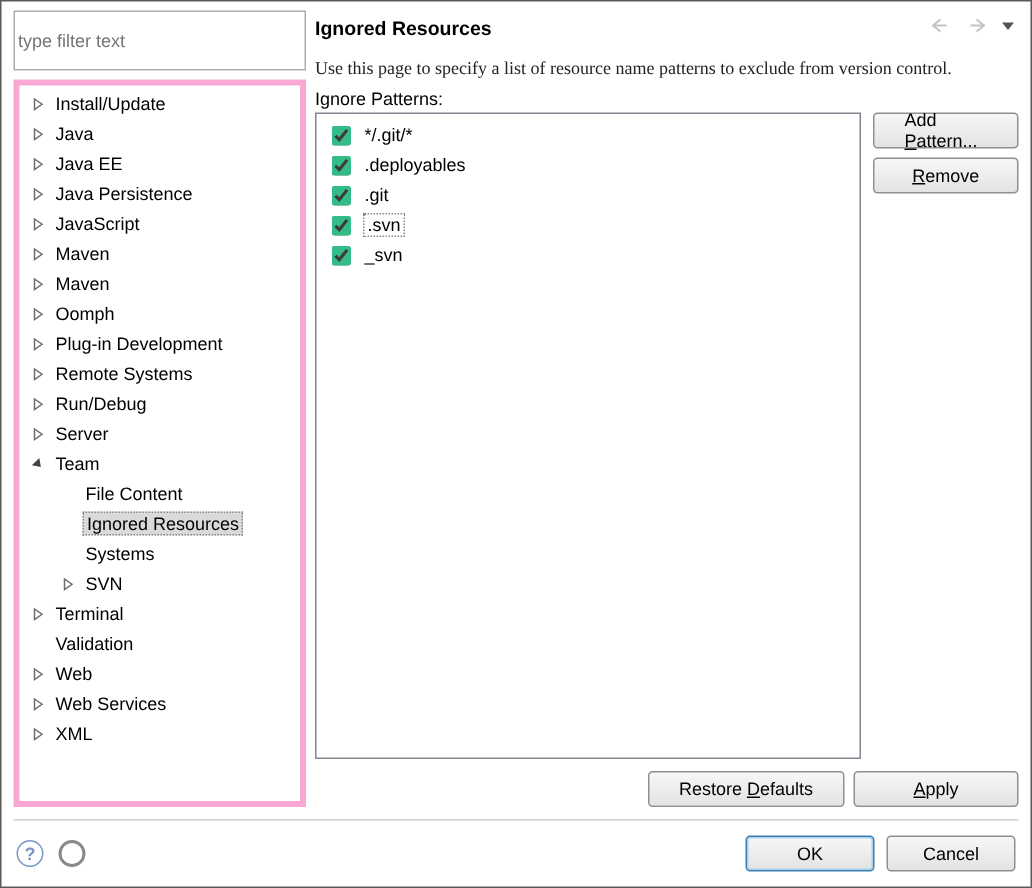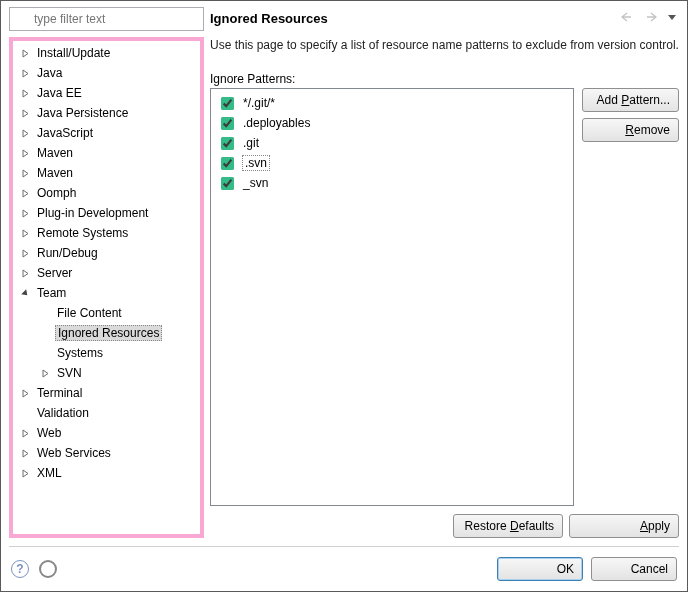--- a/index.html
+++ b/index.html
@@ -8,50 +8,50 @@
   .titlebar { height:30px; background:linear-gradient(#fdfdfd,#eaeaea); border-bottom:1px solid #bfbfbf; display:flex; align-items:center; padding:0 0 0 8px; }
   .titlebar .title { flex:1; color:#333; }
   .winbtns { display:flex; height:100%; }
   .winbtn { width:34px; height:22px; margin-top:0; border:1px solid #9a9a9a; border-top:none; background:linear-gradient(#f5f5f5,#dcdcdc); display:flex; align-items:center; justify-content:center; color:#333; }
   .winbtn + .winbtn { border-left:none; }
   .winbtn.close { background:linear-gradient(#e67,#c9302c); color:#fff; border-color:#8b1a1a; width:46px; }
   .winbtn svg { width:10px; height:10px; }
   .body { flex:1; display:flex; flex-direction:column; padding:6px 8px 8px 8px; }
   .content { flex:1; display:flex; gap:6px; min-height:0; }
   .leftcol { width:195px; display:flex; flex-direction:column; }
-  .filter { height:24px; border:1px solid #abadb3; padding:2px 24px; color:#737373; background:#fff; }
+  .filter { height:40px; border:1px solid #abadb3; padding:2px 2px; color:#737373; background:#fff; }
   .treewrap { flex:1; border:4px solid #f9a8d4; margin-top:6px; position:relative; background:#fff; overflow:hidden; }
   .tree { position:absolute; inset:0; overflow-y:auto; overflow-x:hidden; padding:2px 0; }
   .tree::-webkit-scrollbar { width:17px; }
   .tree::-webkit-scrollbar-track { background:#f0f0f0; border-left:1px solid #d0d0d0; }
   .tree::-webkit-scrollbar-thumb { background:#cdcdcd; border:1px solid #a0a0a0; border-radius:2px; }
   .tnode { display:flex; align-items:center; height:20px; padding-left:6px; cursor:default; }
   .twist { width:12px; height:12px; margin-right:4px; display:flex; align-items:center; justify-content:center; color:#6d6d6d; }
   .twist svg { width:9px; height:9px; }
   .twist.expanded svg { transform:rotate(45deg); color:#444; fill:#444; }
   .tnode.selected .label { background:#dadada; border:1px dotted #888; padding:0 2px; }
   .tnode .label { padding:1px 2px; }
   .tnode.depth1 { padding-left:6px; }
   .tnode.depth2 { padding-left:26px; }
   .twist.none { visibility:hidden; }
   .rightcol { flex:1; display:flex; flex-direction:column; }
   .headerrow { display:flex; align-items:center; height:22px; }
   .headerrow h1 { font-size:13px; font-weight:bold; margin:0; flex:1; }
   .navicons { display:flex; gap:8px; align-items:center; color:#c4c4c4; }
   .navicons .menu { color:#555; }
   .navicons svg { width:14px; height:12px; }
-  .desc { margin:8px 0 17px 0; color:#222; line-height:1.35; }
+  .desc { margin:8px 0 4px 0; color:#222; line-height:1.35;font-family:Liberation Serif, serif; }
   .subhead { margin:2px 0 2px 0; }
   .midrow { flex:1; display:flex; gap:8px; min-height:0; }
   .listbox { flex:1; border:1px solid #828790; background:#fff; padding:4px; overflow:auto; }
   .listitem { display:flex; align-items:center; height:20px; gap:6px; padding-left:2px; }
   .listitem input[type=checkbox] { width:13px; height:13px; accent-color:#3b8; }
   .listitem .ltxt.sel { outline:1px dotted #888; outline-offset:0; padding:0 2px; }
   .sidebtns { width:97px; display:flex; flex-direction:column; gap:6px; }
-  .btn { height:24px; border:1px solid #8e8f8f; background:linear-gradient(#f7f7f7,#e3e3e3); border-radius:3px; padding:0 8px; display:flex; align-items:center; justify-content:flex-end; cursor:default; }
+  .btn { height:24px; border:1px solid #8e8f8f; background:linear-gradient(#f7f7f7,#e3e3e3); border-radius:3px; padding:0 20px; display:flex; align-items:center; justify-content:center; cursor:default; }
   .bottomright { display:flex; justify-content:flex-end; gap:6px; margin-top:8px; }
   .bottomright .btn { min-width:110px; }
   .sep { border-top:1px solid #d0d0d0; margin:8px 0 8px 0; }
   .footer { display:flex; align-items:center; padding:2px 2px 2px 2px; }
   .footer-left { display:flex; gap:10px; align-items:center; }
   .helpicon, .progicon { width:18px; height:18px; border-radius:50%; display:flex; align-items:center; justify-content:center; }
   .helpicon { border:1.5px solid #7a93c4; color:#7a93c4; font-weight:bold; }
   .progicon { border:2px solid #888; }
   .footer-right { margin-left:auto; display:flex; gap:8px; }
   .footer-right .btn { min-width:86px; }

